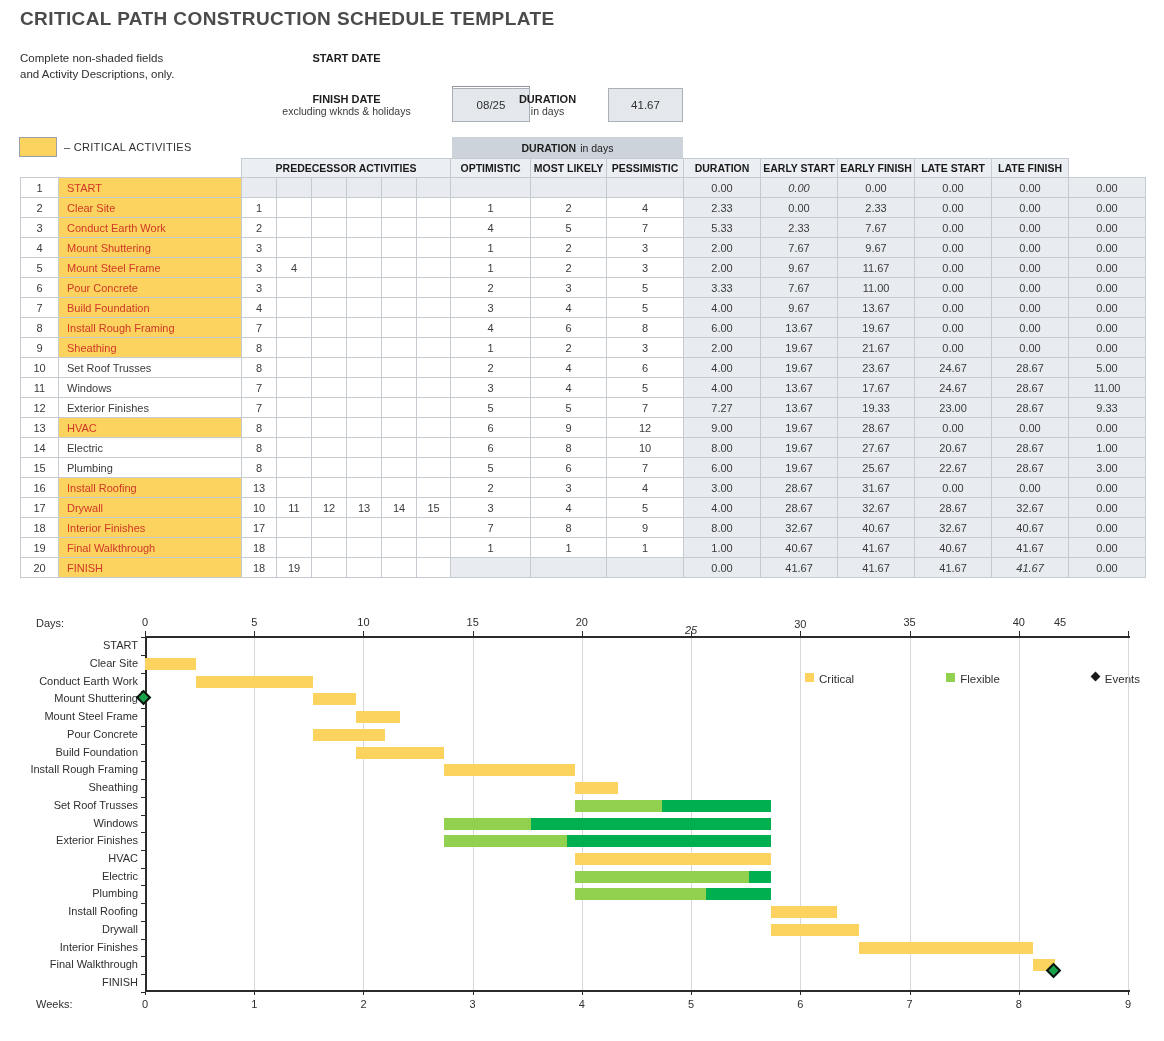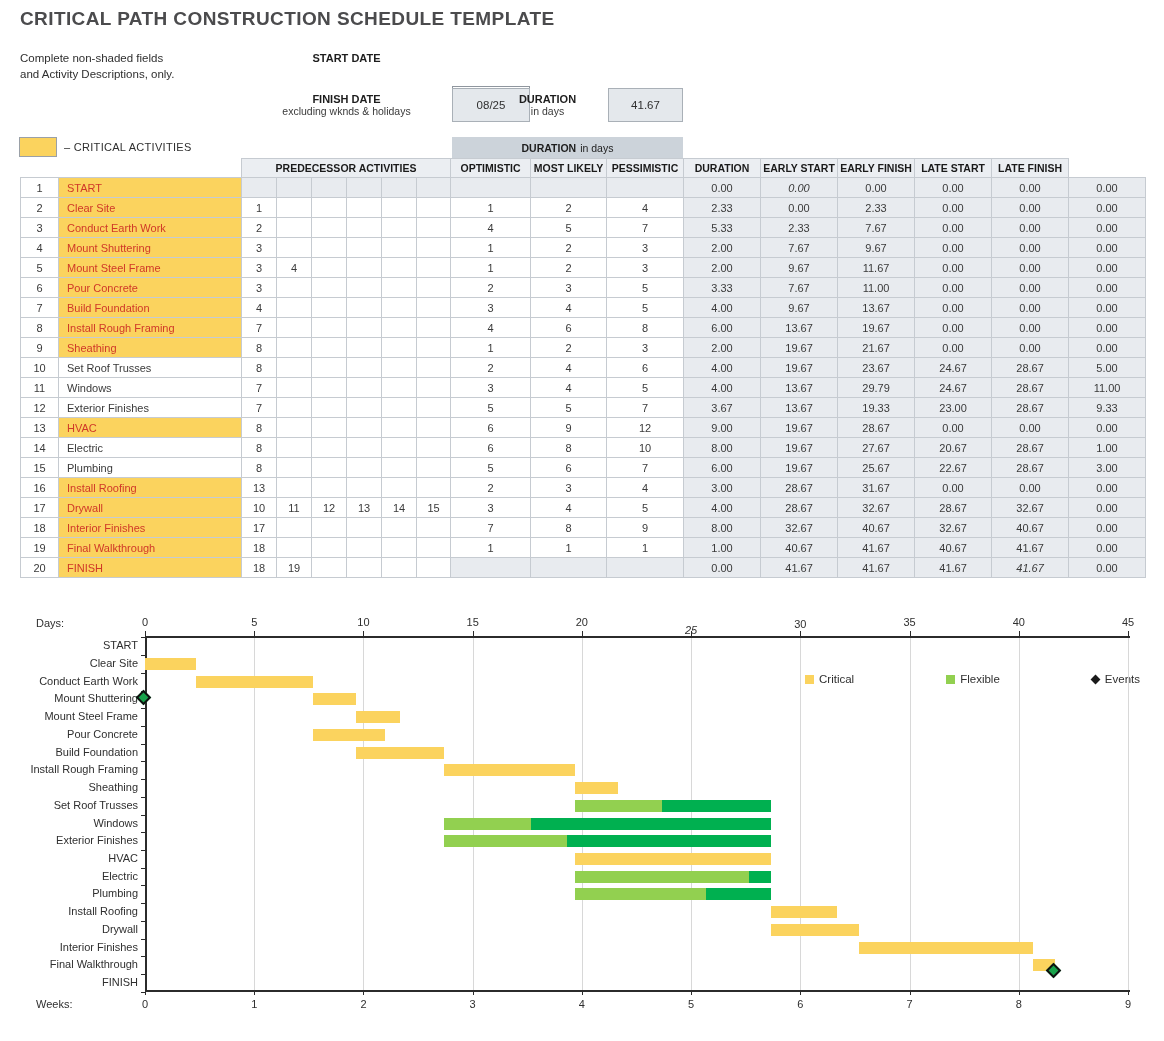--- a/index.html
+++ b/index.html
@@ -48,21 +48,21 @@
   .axis-line { border-top:2px solid #2b2b2b; height:0; }
   .vaxis-line { border-left:2px solid #2b2b2b; width:0; }
   .gridline { width:1px; background:#d8d8d8; }
   .tick { width:1px; background:#2b2b2b; }
   .htick { height:1px; background:#2b2b2b; }
   .tick-label { font-size:11px; color:#2f2f2f; transform:translateX(-50%); }
   .cat-label { font-size:11px; color:#2f2f2f; text-align:right; width:138px; left:0; }
   .bar { height:12px; }
   .event-diamond { width:11px; height:11px; transform:rotate(45deg); border:2px solid #101010; }
   #gantt-legend { left:805px; top:63px; width:335px; display:flex; justify-content:space-between; }
-  .legend-item { display:flex; align-items:center; font-size:11.5px; color:#2f2f2f; }
+  .legend-item { display:flex; align-items:flex-start; font-size:11.5px; color:#2f2f2f; }
   .legend-swatch { width:9px; height:9px; margin-right:5px; }
   .legend-diamond { width:7px; height:7px; transform:rotate(45deg); margin-right:6px; }
 </style>
 </head>
 <body>
 
 <div class="abs" id="title">CRITICAL PATH CONSTRUCTION SCHEDULE TEMPLATE</div>
 <div class="abs" id="instructions">
   <span>Complete non-shaded fields</span><br>
   <span>and Activity Descriptions, only.</span>
@@ -324,38 +324,38 @@
         <td></td>
         <td></td>
         <td></td>
         <td></td>
         <td></td>
         <td>3</td>
         <td>4</td>
         <td>5</td>
         <td class="calc">4.00</td>
         <td class="calc">13.67</td>
-        <td class="calc">29.79</td>
+        <td class="calc">17.67</td>
         <td class="calc">24.67</td>
         <td class="calc">28.67</td>
         <td class="calc">11.00</td>
       </tr>
       <tr>
         <td>12</td>
         <td class="activity">Exterior Finishes</td>
         <td>7</td>
         <td></td>
         <td></td>
         <td></td>
         <td></td>
         <td></td>
         <td>5</td>
         <td>5</td>
         <td>7</td>
-        <td class="calc">3.67</td>
+        <td class="calc">7.27</td>
         <td class="calc">13.67</td>
         <td class="calc">19.33</td>
         <td class="calc">23.00</td>
         <td class="calc">28.67</td>
         <td class="calc">9.33</td>
       </tr>
       <tr>
         <td>13</td>
         <td class="activity critical">HVAC</td>
         <td>8</td>
@@ -549,21 +549,21 @@
       <div class="abs tick" style="left: 800.333px; top: 21px; height: 5px;"></div>
       <div class="abs tick-label" style="left: 800.333px; top: 8px;">30</div>
       <div class="abs gridline" style="left: 909.556px; top: 26px; height: 354px;"></div>
       <div class="abs tick" style="left: 909.556px; top: 21px; height: 5px;"></div>
       <div class="abs tick-label" style="left: 909.556px; top: 6px;">35</div>
       <div class="abs gridline" style="left: 1018.78px; top: 26px; height: 354px;"></div>
       <div class="abs tick" style="left: 1018.78px; top: 21px; height: 5px;"></div>
       <div class="abs tick-label" style="left: 1018.78px; top: 6px;">40</div>
       <div class="abs gridline" style="left: 1128px; top: 26px; height: 354px;"></div>
       <div class="abs tick" style="left: 1128px; top: 21px; height: 5px;"></div>
-      <div class="abs tick-label" style="left: 1128px; top: 6px;">45</div>
+      <div class="abs tick-label" style="left: 1060px; top: 6px;">45</div>
       <div class="abs axis-line" style="left: 145px; top: 26px; width: 985px;"></div>
       <div class="abs axis-line" style="left: 145px; top: 380px; width: 985px;"></div>
       <div class="abs vaxis-line" style="left: 145px; top: 26px; height: 354px;"></div>
       <div class="abs htick" style="left: 141px; top: 27.4px; width: 4px;"></div>
       <div class="abs htick" style="left: 141px; top: 45.12px; width: 4px;"></div>
       <div class="abs htick" style="left: 141px; top: 62.84px; width: 4px;"></div>
       <div class="abs htick" style="left: 141px; top: 80.56px; width: 4px;"></div>
       <div class="abs htick" style="left: 141px; top: 98.28px; width: 4px;"></div>
       <div class="abs htick" style="left: 141px; top: 116px; width: 4px;"></div>
       <div class="abs htick" style="left: 141px; top: 133.72px; width: 4px;"></div>

